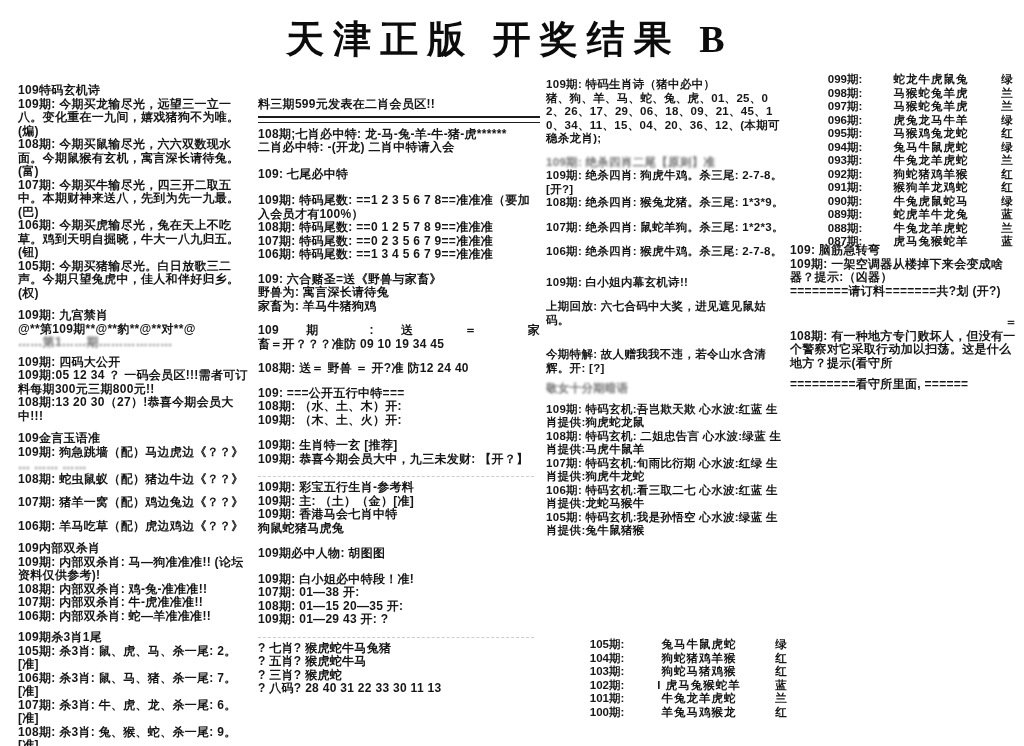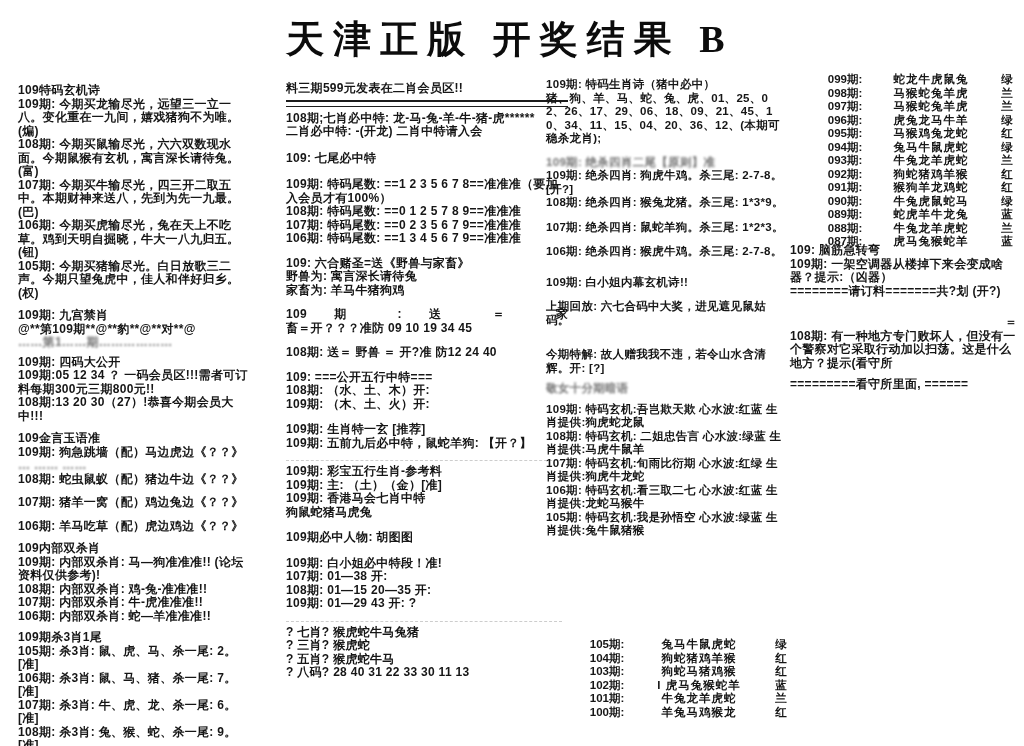--- a/index.html
+++ b/index.html
@@ -10,21 +10,21 @@
     -webkit-font-smoothing:antialiased;
   }
   .page-title{
     position:absolute;left:240px;top:14px;width:540px;text-align:center;
     font-family:"Liberation Serif","DejaVu Serif",serif;
     font-size:38px;font-weight:bold;letter-spacing:9px;color:#0c0c0c;
     white-space:nowrap;
   }
   .col{position:absolute;font-weight:bold;}
   .c1{left:18px; top:84px; width:236px;font-size:12px;line-height:13.5px;}
-  .c2{left:258px;top:82px; width:282px;font-size:12px;line-height:13.5px;margin-left:28px;}
+  .c2{left:258px;top:98px; width:282px;font-size:12px;line-height:13.5px;}
   .c3{left:546px;top:78px; width:238px;font-size:11.5px;line-height:13.5px;}
   .c4{left:790px;top:244px;width:230px;font-size:12px;line-height:13.5px;}
   .tblA{left:552px;top:638px;width:242px;font-size:11.5px;}
   .tblB{left:790px;top:73px; width:230px;font-size:11.5px;}
   .line{word-break:break-all;letter-spacing:.3px;margin:0;}
   .head{letter-spacing:.3px;}
   .fuzzy{filter:blur(.8px);opacity:.72;color:#3c3c3c;}
   .spread{text-align:justify;text-align-last:justify;word-break:break-all;}
   .gap{width:100%;}
   .hr2{height:4px;border-top:2px solid #1c1c1c;border-bottom:1px solid #1c1c1c;margin:4px 0 5px 0;}
@@ -97,39 +97,39 @@
     <div class="line spread">109 期 : 送 ＝ 家</div>
     <div class="line">畜＝开？？？准防 09 10 19 34 45</div>
     <div class="gap" style="height: 11px;"></div>
     <div class="line">108期: 送＝ 野兽 ＝ 开?准 防12 24 40</div>
     <div class="gap" style="height: 11px;"></div>
     <div class="line head">109: ===公开五行中特===</div>
     <div class="line">108期: （水、土、木）开:</div>
     <div class="line">109期: （木、土、火）开:</div>
     <div class="gap" style="height: 12px;"></div>
     <div class="line">109期: 生肖特一玄 [推荐]</div>
-    <div class="line">109期: 五前九后必中特，鼠蛇羊狗: 【开？】</div>
+    <div class="line">109期: 恭喜今期会员大中，九三未发财: 【开？】</div>
     <div class="gap" style="height: 6px;"></div>
     <div class="dashrule"></div>
     <div class="line">109期: 彩宝五行生肖-参考料</div>
     <div class="line">109期: 主: （土）（金）[准]</div>
     <div class="line">109期: 香港马会七肖中特</div>
     <div class="line">狗鼠蛇猪马虎兔</div>
     <div class="gap" style="height: 12px;"></div>
     <div class="line">109期必中人物: 胡图图</div>
     <div class="gap" style="height: 12px;"></div>
     <div class="line">109期: 白小姐必中特段！准!</div>
     <div class="line">107期: 01—38 开:</div>
     <div class="line">108期: 01—15 20—35 开:</div>
     <div class="line">109期: 01—29 43 开: ?</div>
     <div class="gap" style="height: 6px;"></div>
     <div class="dashrule"></div>
     <div class="line">? 七肖? 猴虎蛇牛马兔猪</div>
+    <div class="line">? 五肖? 猴虎蛇牛马</div>
     <div class="line">? 三肖? 猴虎蛇</div>
-    <div class="line">? 五肖? 猴虎蛇牛马</div>
     <div class="line">? 八码? 28 40 31 22 33 30 11 13</div>
   </div>
 <div class="col c3">
     <div class="line head">109期: 特码生肖诗（猪中必中）</div>
     <div class="line">猪、狗、羊、马、蛇、兔、虎、01、25、02、26、17、29、06、18、09、21、45、10、34、11、15、04、20、36、12、(本期可稳杀龙肖);</div>
     <div class="gap" style="height: 10px;"></div>
     <div class="line fuzzy">109期: 绝杀四肖二尾【原则】准</div>
     <div class="line">109期: 绝杀四肖: 狗虎牛鸡。杀三尾: 2-7-8。[开?]</div>
     <div class="line">108期: 绝杀四肖: 猴兔龙猪。杀三尾: 1*3*9。</div>
     <div class="gap" style="height: 11px;"></div>

